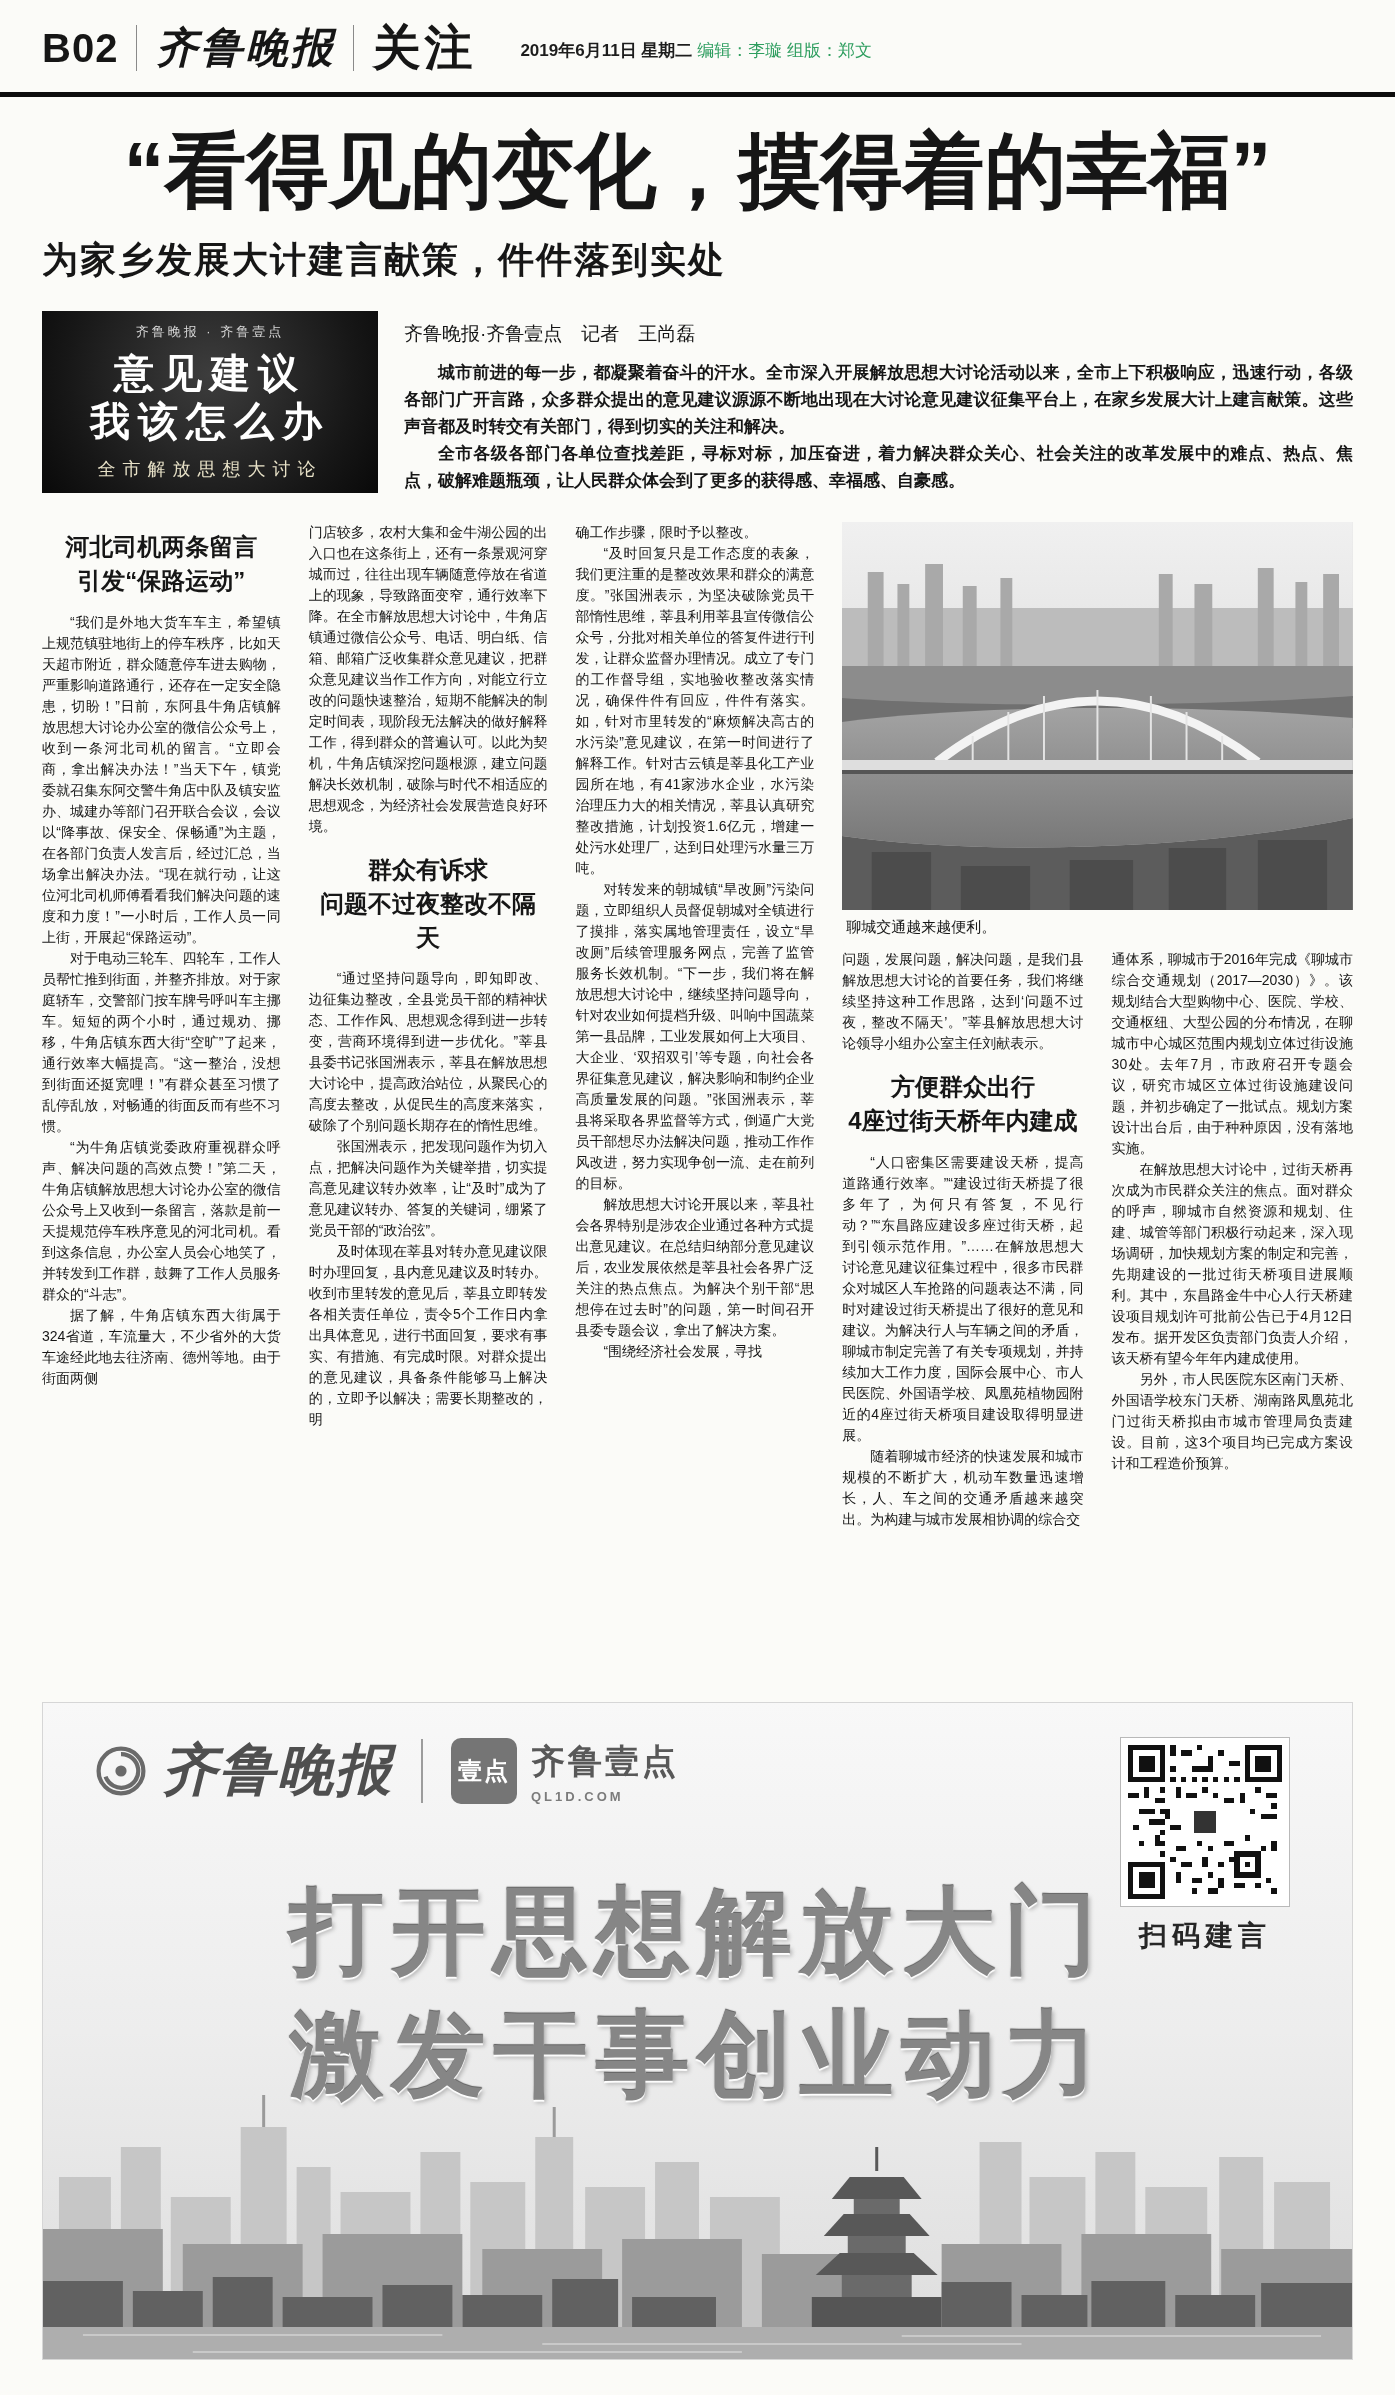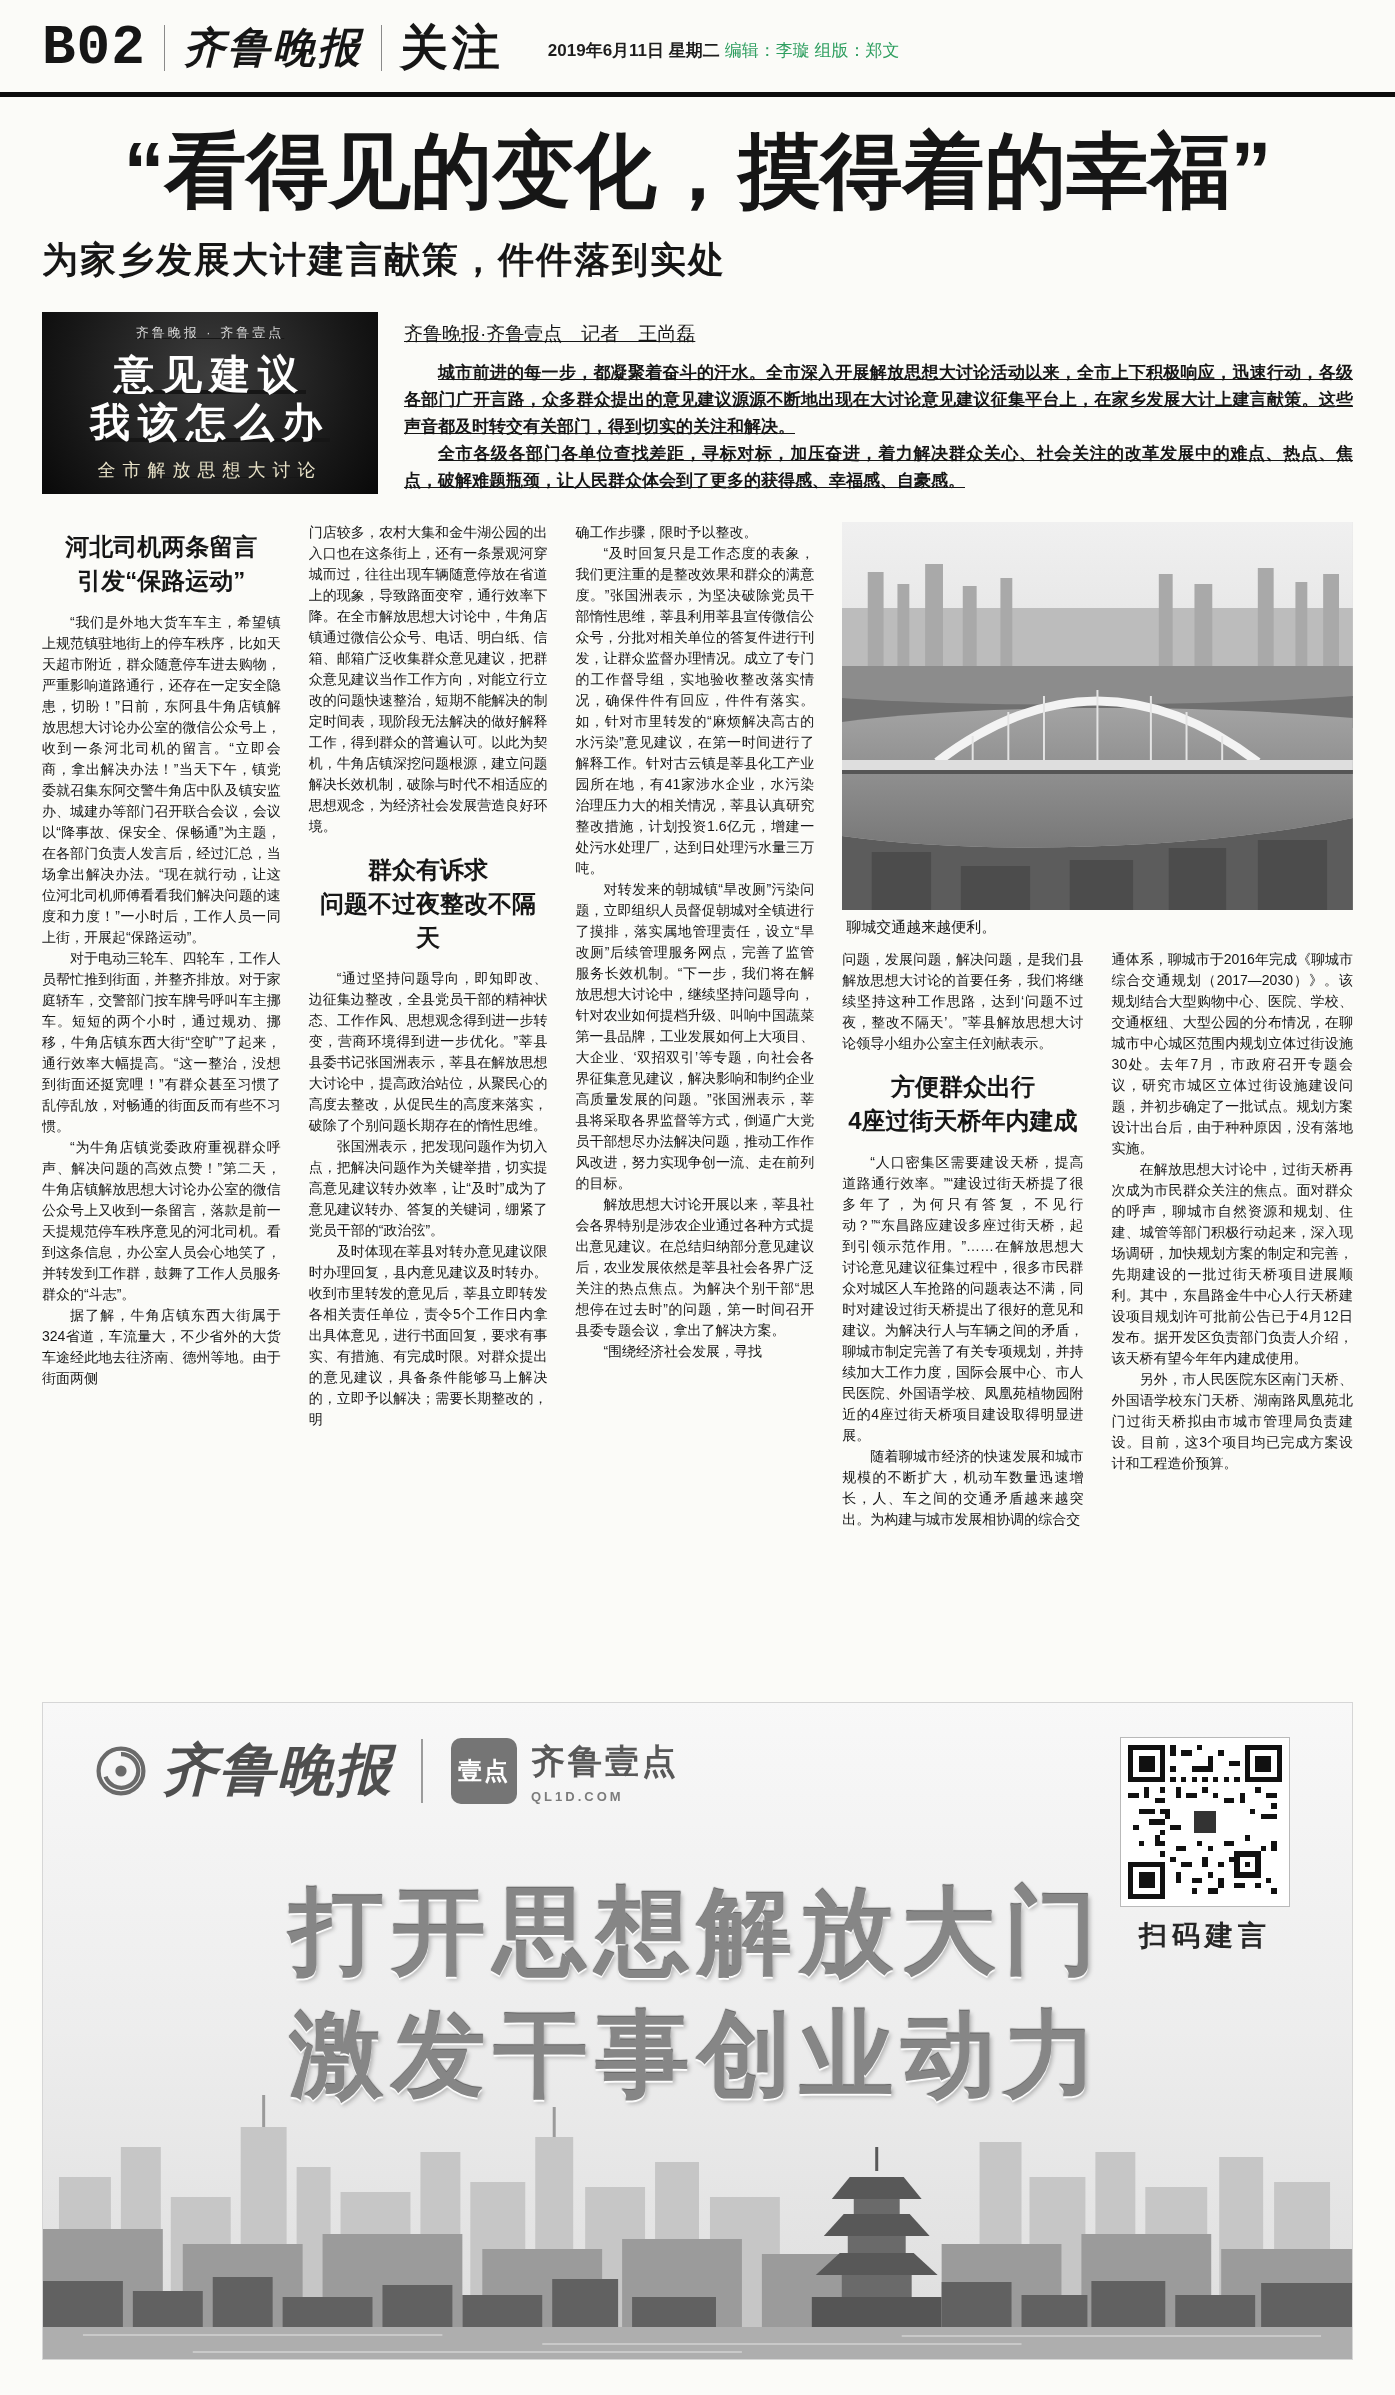--- a/index.html
+++ b/index.html
@@ -4,33 +4,33 @@
 <style>
   * { box-sizing: border-box; margin: 0; padding: 0; }
   html,body { width:1395px; }
   body {
     width:1395px; height:2395px; overflow:hidden;
     background:#fbfbf8; color:#161616;
     font-family:"Liberation Sans", sans-serif;
   }
   
   .header { display:flex; align-items:center; gap:18px; padding:16px 42px 12px; }
-  .pageno { font-size:56px; font-weight:800; letter-spacing:1px;font-family:Liberation Mono, monospace; }
+  .pageno { font-size:40px; font-weight:800; letter-spacing:1px; }
   .vline { width:1px; height:46px; background:#8a8a8a; }
   .masthead { font-family:"Liberation Serif", serif; font-style:italic; font-size:42px; font-weight:900; letter-spacing:3px; }
   .section-name { font-size:48px; font-weight:900; letter-spacing:4px; }
   .head-meta { margin-left:26px; display:flex; flex-direction:row; gap:5px; padding-top:4px; }
   .head-date { font-size:17px; font-weight:700; color:#1d1d1d; }
   .head-editors { font-size:17px; color:#2e9e5f; }
   .header-rule { height:5px; background:#0d0d0d; }
   
   .headline { text-align:center; font-size:82px; font-weight:900; line-height:1.08; margin:30px 8px 8px; letter-spacing:0; }
   .subhead { font-size:36px; font-weight:800; margin:20px 42px 0; letter-spacing:2px; }
   
-  .toprow { display:flex; gap:26px; margin:26px 42px 0; align-items:center;text-decoration:underline; }
+  .toprow { display:flex; gap:26px; margin:26px 42px 0; align-items:flex-start; }
   .promo {
     flex:0 0 336px; height:182px;
     background:radial-gradient(circle at 50% 35%, #3d3d3d 0%, #171717 70%, #090909 100%);
     color:#fff; display:flex; flex-direction:column; align-items:center; padding:12px 10px 12px;
   }
   .promo-brand { font-size:13px; color:#d9d9d9; letter-spacing:3px; margin-bottom:8px; }
   .promo-line { font-size:40px; font-weight:900; letter-spacing:8px; line-height:1.22; }
   .promo-sub { margin-top:auto; font-size:18px; letter-spacing:7px; color:#e8e2c8; }
   .lead-wrap { flex:1; min-width:0; display:flex; flex-direction:column; }
   .byline { font-size:19px; margin:10px 0 12px; }

